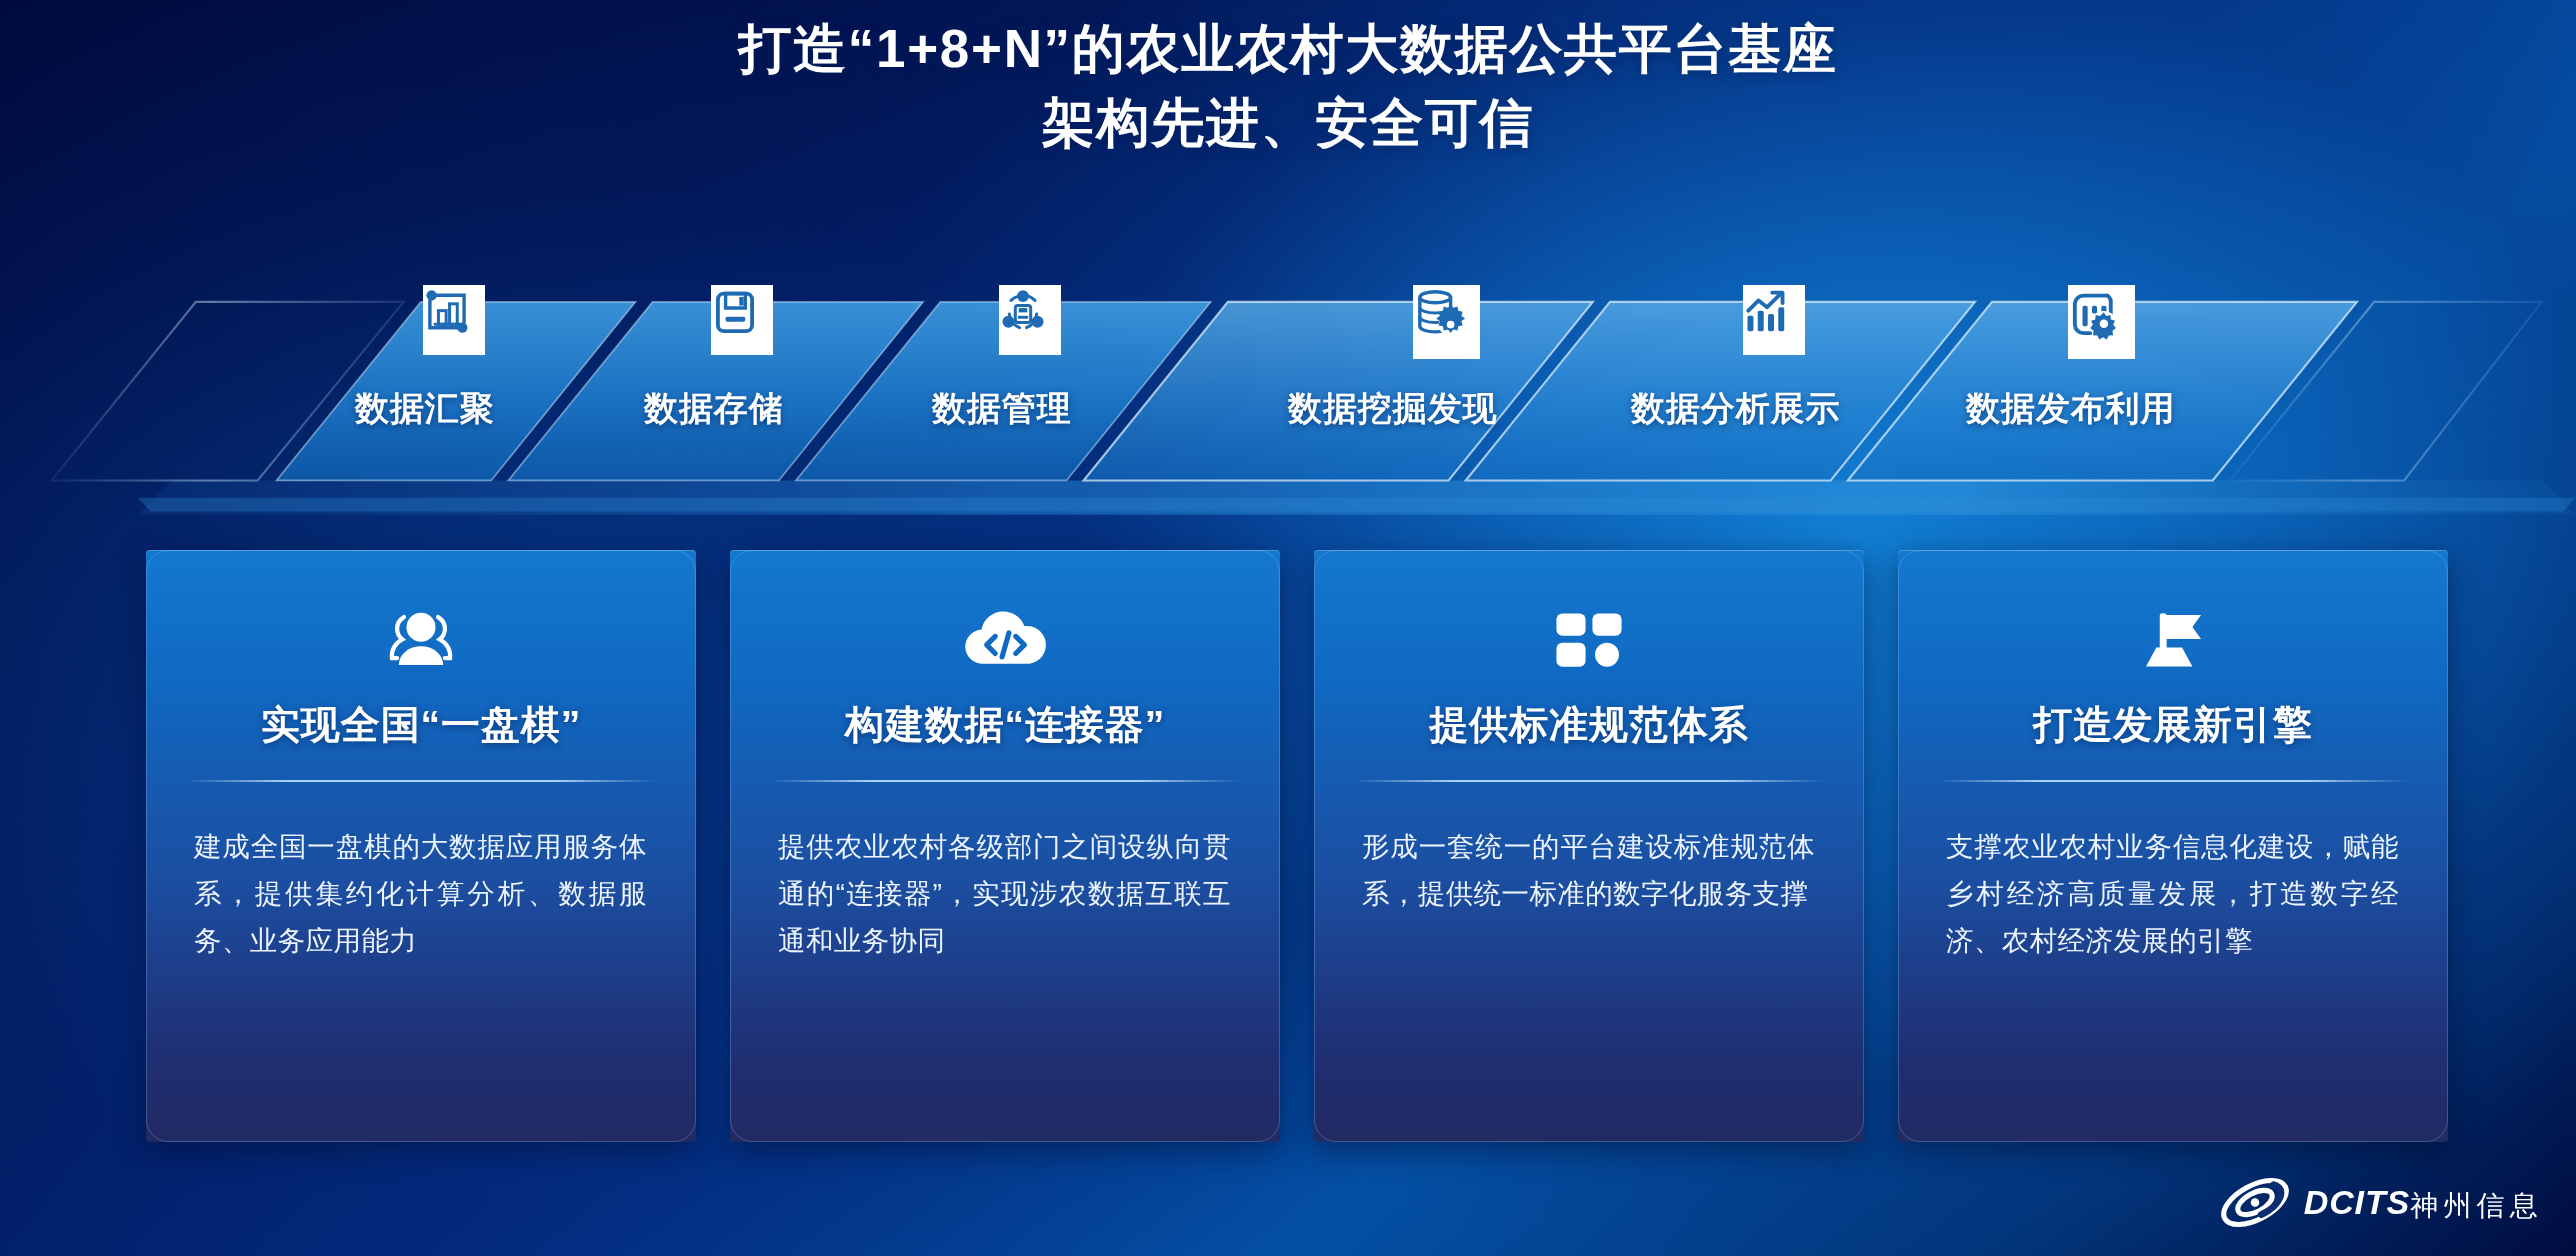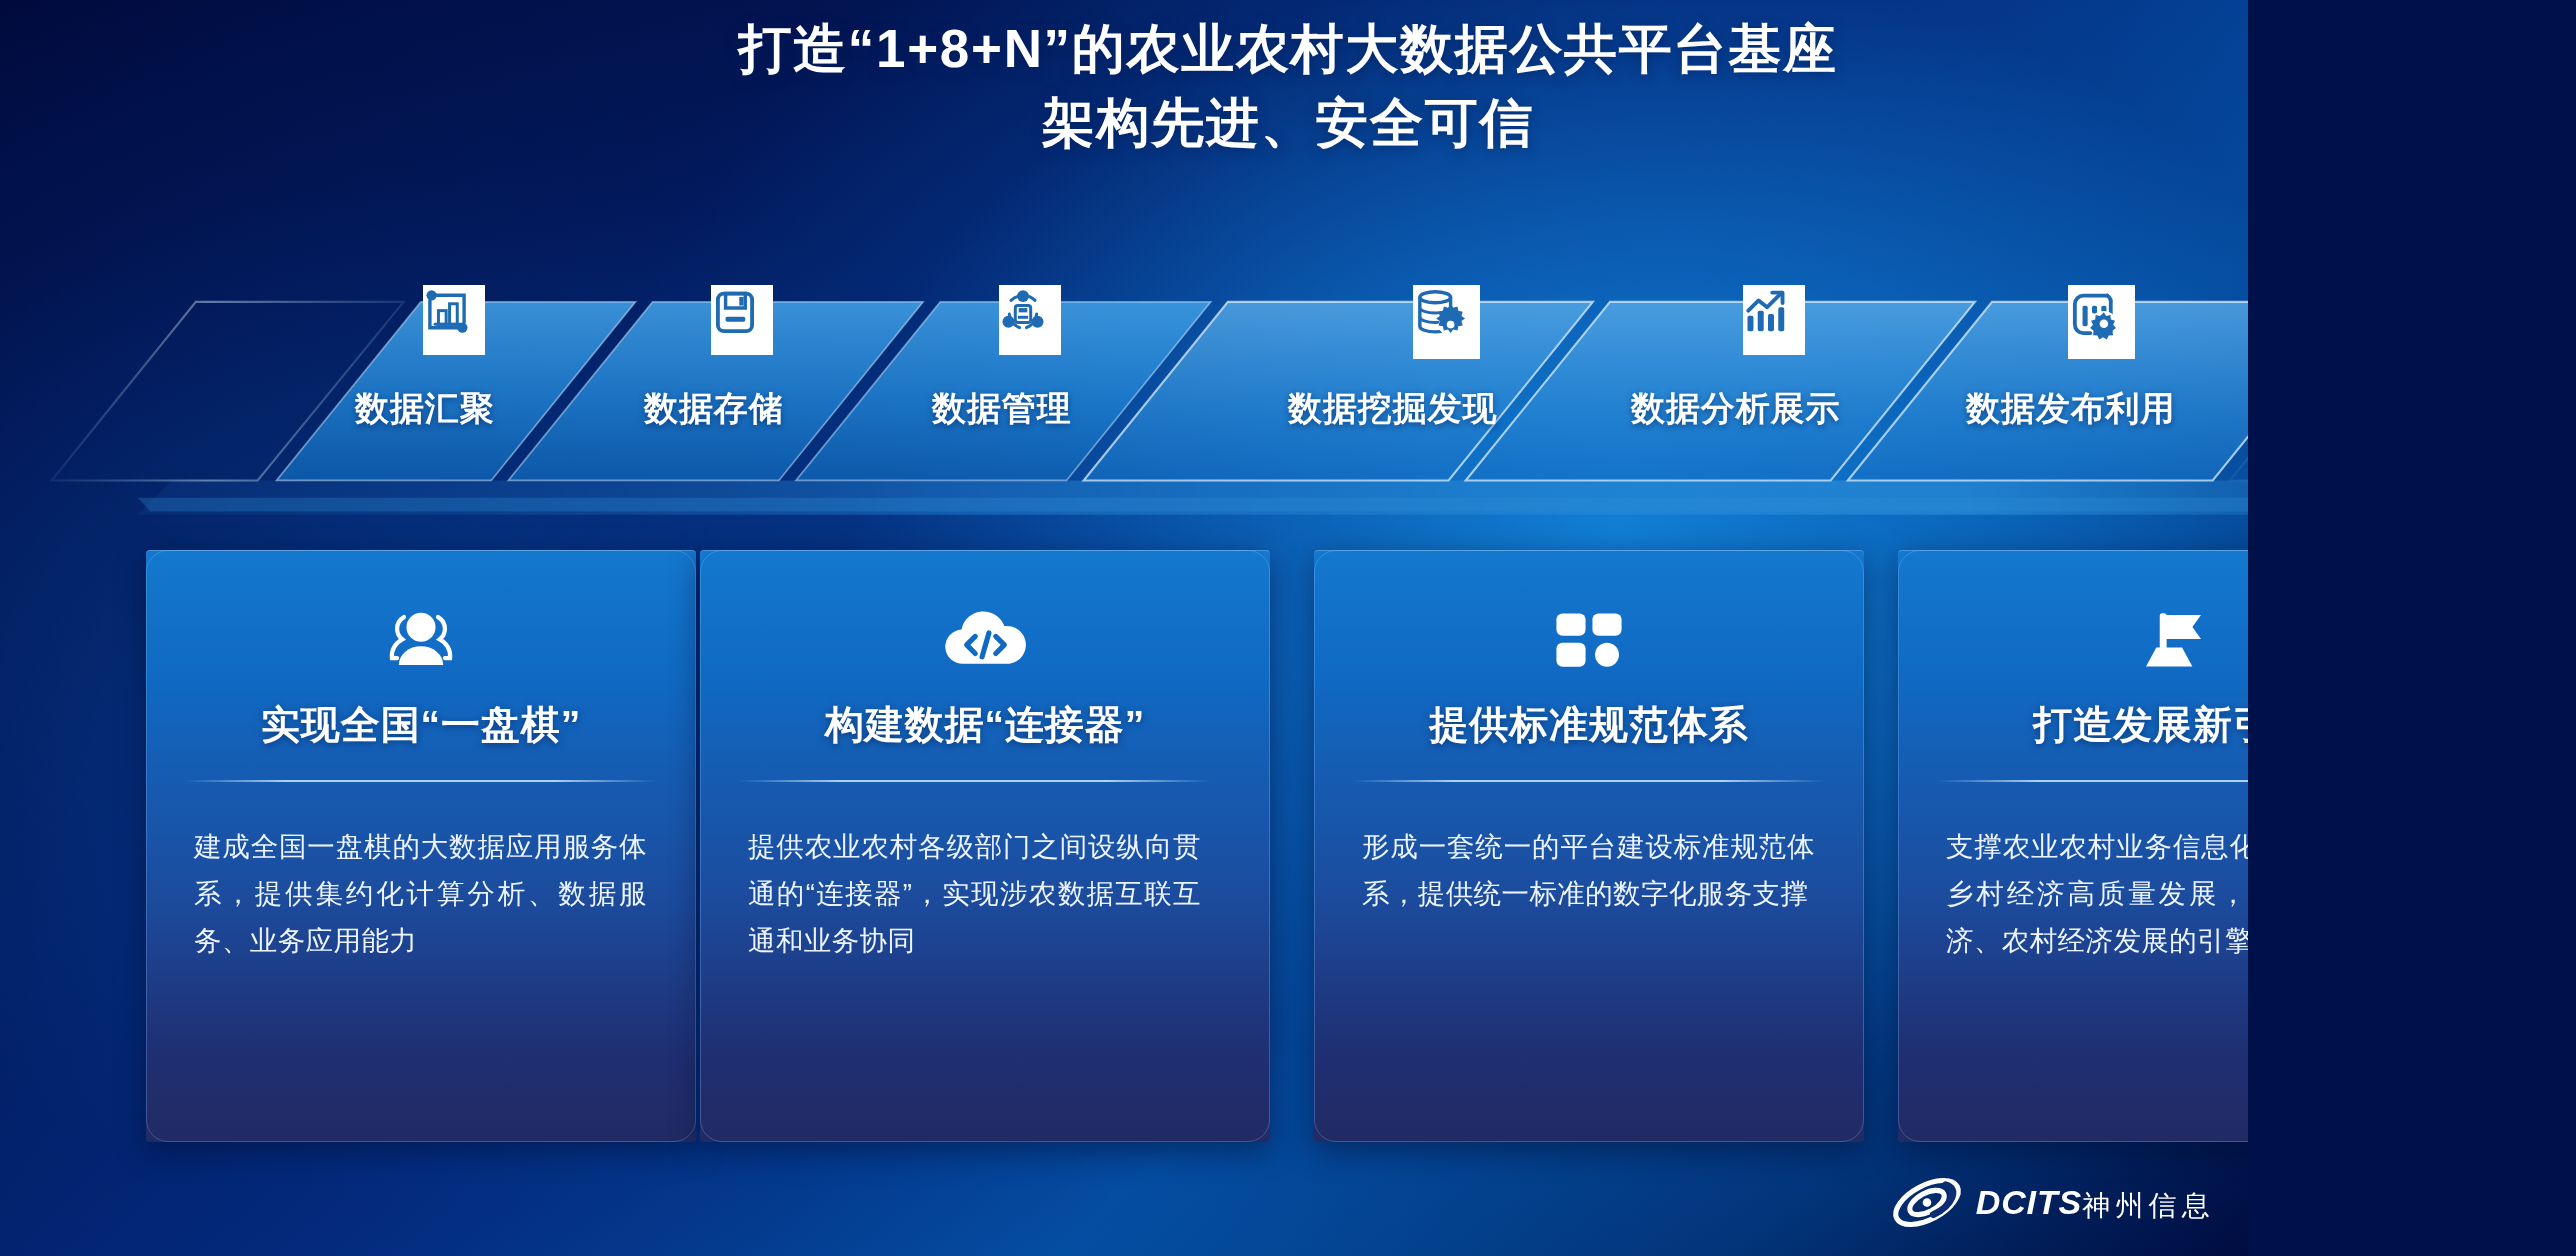--- a/index.html
+++ b/index.html
@@ -3,21 +3,21 @@
 <meta charset="utf-8">
 <title>Platform Slide</title>
 <style>
   html,body{margin:0;padding:0;}
   body{
     width:2576px;height:1256px;overflow:hidden;
     font-family:"Liberation Sans","DejaVu Sans",sans-serif;
     background:#001048;
   }
   #slide{
-    position:relative;width:2248px;height:1256px;overflow:hidden;
+    position:relative;width:2576px;height:1256px;overflow:hidden;
     background:
       radial-gradient(ellipse 1288px 945px at 72% 42%, rgba(18,130,215,.95) 0%, rgba(12,104,190,.75) 32%, rgba(6,60,140,.35) 60%, rgba(0,20,80,0) 80%),
       radial-gradient(ellipse 1460px 1030px at 20% 55%, rgba(10,80,170,.55) 0%, rgba(4,40,120,.25) 50%, rgba(0,16,72,0) 78%),
       linear-gradient(140deg,#00093a 0%,#01124e 22%,#032a7e 48%,#0451a6 68%,#023478 86%,#000c40 100%);
   }
   
   .title-wrap{
     position:absolute;top:12px;left:0;width:2576px;text-align:center;
     z-index:6;
   }
@@ -237,21 +237,21 @@
           <path d="M68 14 A16 16 0 0 1 76 28 A16 16 0 0 1 70 40 A22 22 0 0 1 82 62 H76" fill="none" stroke="#ffffff" stroke-width="5" stroke-linecap="round"></path>
           <circle cx="48" cy="26" r="17" fill="#ffffff"></circle>
           <path d="M22 70 A26 22 0 0 1 74 70 Z" fill="#ffffff"></path>
         </svg>
       </div>
       <div class="card-title">实现全国“一盘棋”</div>
       <div class="card-divider"></div>
       <div class="card-body">建成全国一盘棋的大数据应用服务体系，提供集约化计算分析、数据服务、业务应用能力</div>
     </div>
 
-    <div class="card" style="left:700px;padding-left:20px;">
+    <div class="card" style="left:730px;">
       <div class="card-icon">
         <svg width="89" height="65" viewBox="0 0 104 76">
           <path d="M26 64 A20 20 0 0 1 24 24 A26 26 0 0 1 74 20 A19 19 0 0 1 80 64 Z" fill="#ffffff"></path>
           <path d="M40 32 L30 42 L40 52" fill="none" stroke="#1069c2" stroke-width="6" stroke-linecap="round" stroke-linejoin="round"></path>
           <path d="M64 32 L74 42 L64 52" fill="none" stroke="#1069c2" stroke-width="6" stroke-linecap="round" stroke-linejoin="round"></path>
           <path d="M56 28 L48 56" stroke="#1069c2" stroke-width="6" stroke-linecap="round"></path>
         </svg>
       </div>
       <div class="card-title">构建数据“连接器”</div>
       <div class="card-divider"></div>

